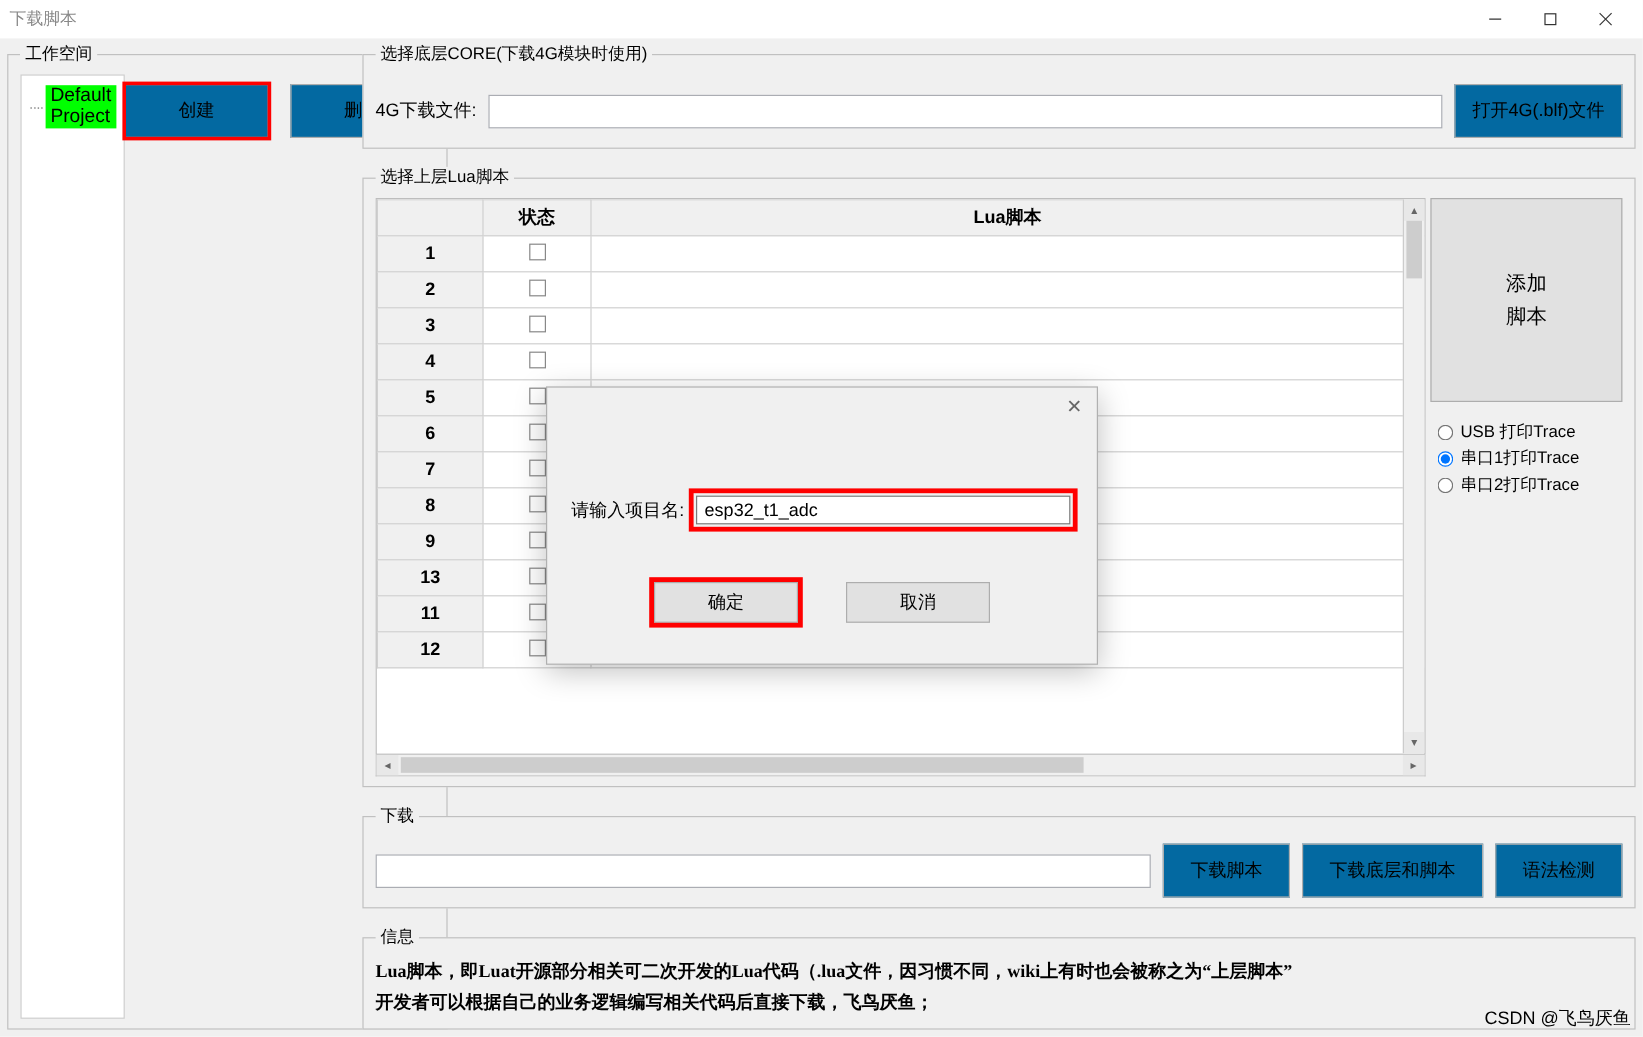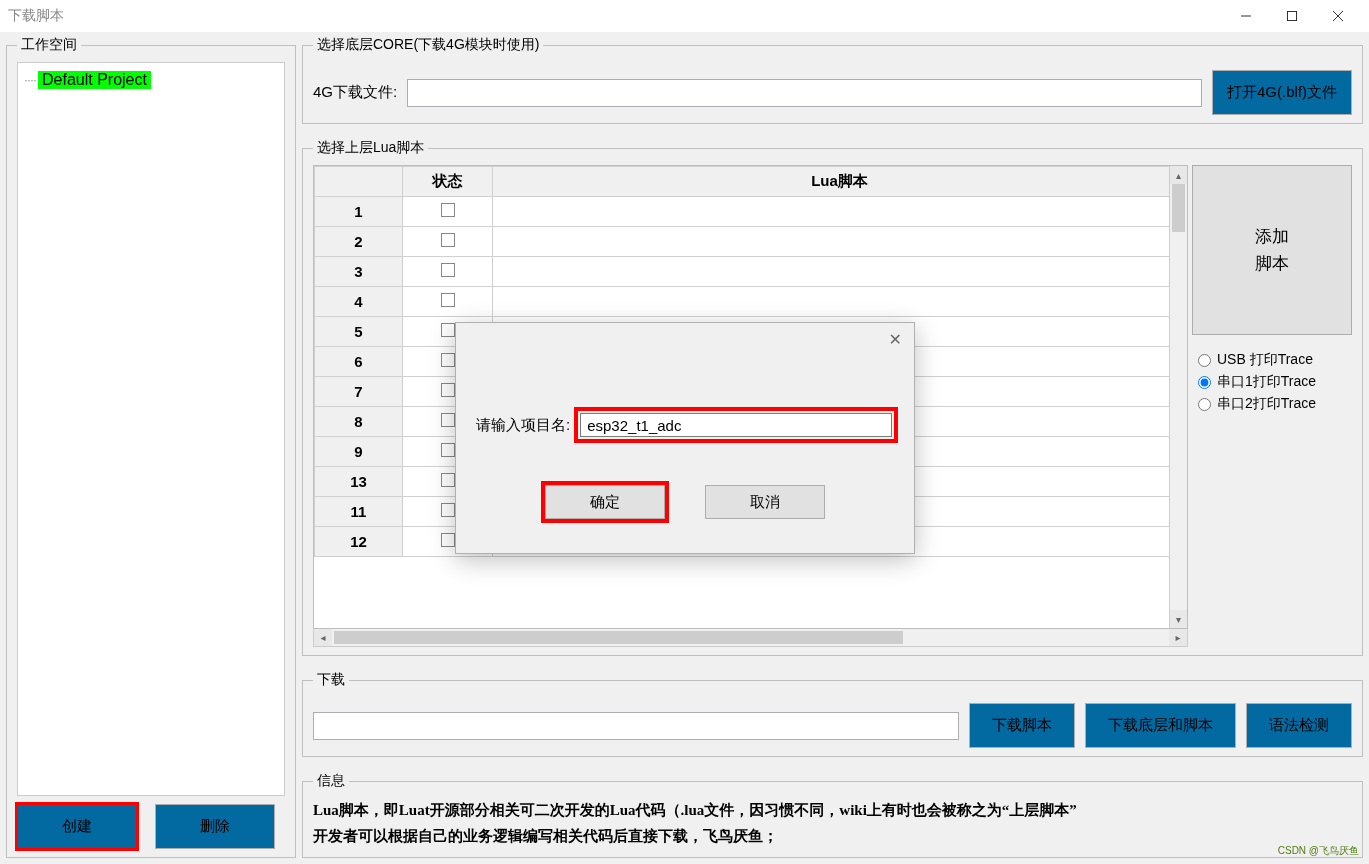--- a/index.html
+++ b/index.html
@@ -47,21 +47,21 @@
   font-size: 14px; padding: 0 4px;
   background: #f0f0f0;
   color: #000;
 }
 
 .left-col {
   width: 290px;
   display: flex; flex-direction: column;
 }
 .workspace-group {
-  flex: 1; display: flex; flex-direction: column;
+  flex: 1; display: flex; 
 }
 .tree-area {
   flex: 1; background: #fff;
   border: 1px solid #ccc;
   padding: 6px;
   font-size: 15px;
 }
 .tree-item {
   display: flex; align-items: center; gap: 2px;
   margin-top: 2px;
@@ -253,22 +253,22 @@
   font-family: inherit;
   cursor: pointer;
 }
 .dlg-btn.hl {
   outline: 4px solid #ff0000;
 }
 
 .watermark {
   position: absolute;
   right: 10px; bottom: 6px;
-  color: #4d7c0f;
-  font-size: 10px;
+  color: #000000;
+  font-size: 15px;
   pointer-events: none;
 }
 </style>
 </head>
 <body>
 
 <div class="window">
   <div class="titlebar">
     <span>下载脚本</span>
     <span class="spacer"></span>

